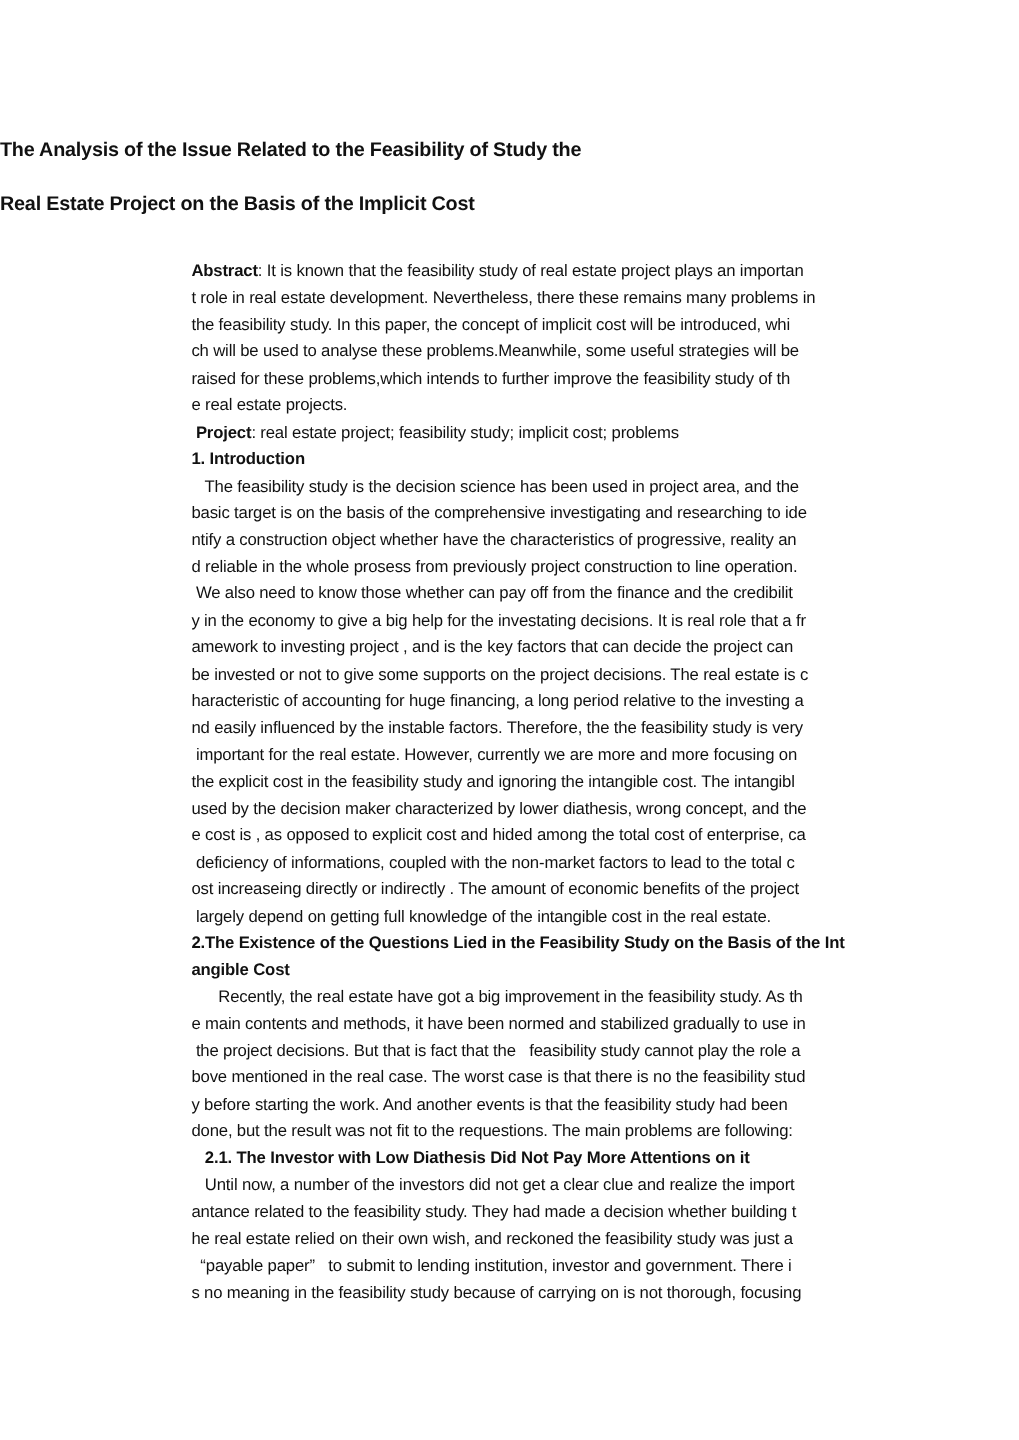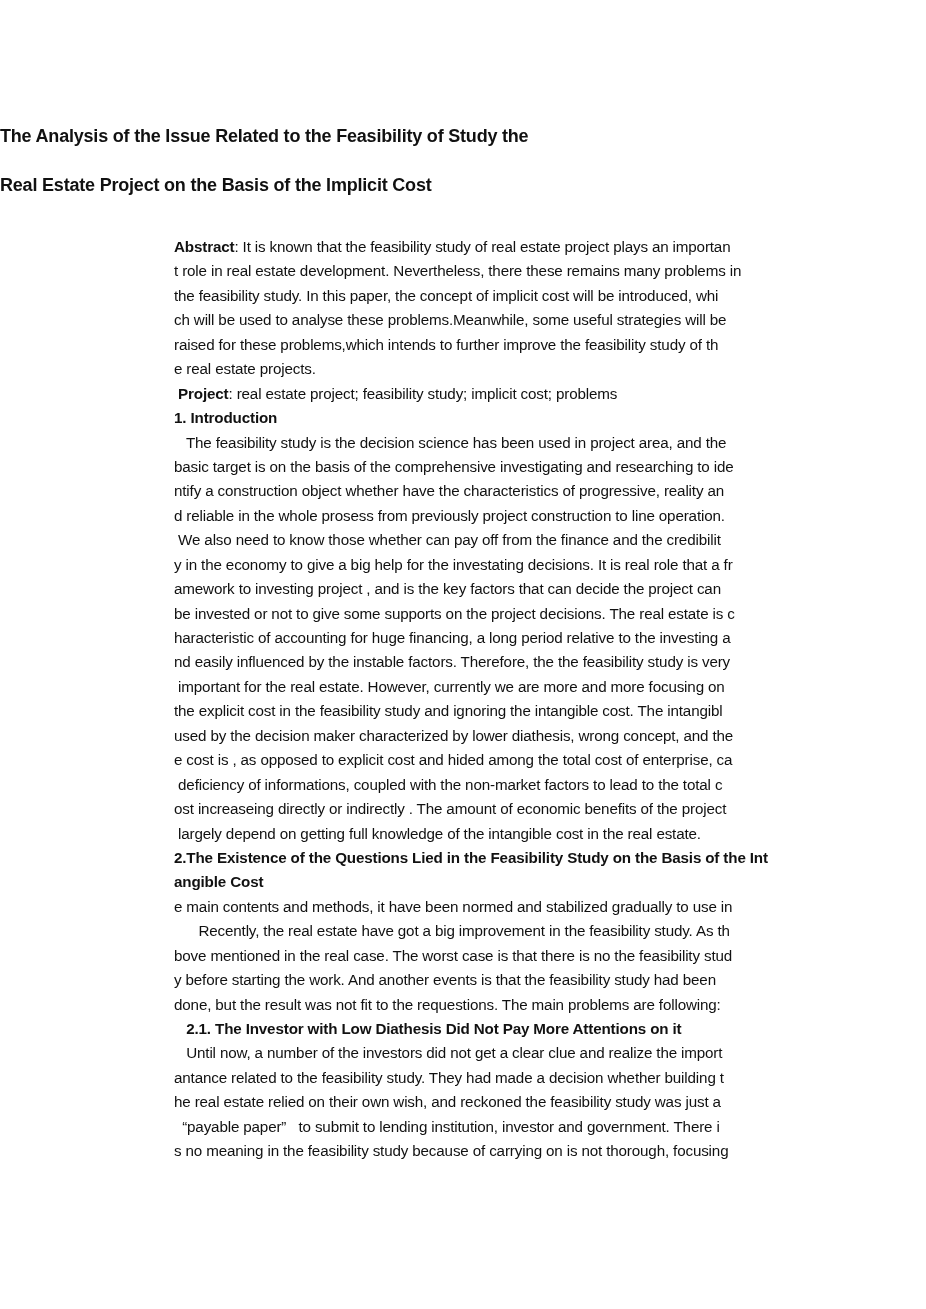--- a/index.html
+++ b/index.html
@@ -82,22 +82,23 @@
       <span class="line">used by the decision maker characterized by lower diathesis, wrong concept, and the</span>
       <span class="line">e cost is , as opposed to explicit cost and hided among the total cost of enterprise, ca</span>
       <span class="line"> deficiency of informations, coupled with the non-market factors to lead to the total c</span>
       <span class="line">ost increaseing directly or indirectly . The amount of economic benefits of the project</span>
       <span class="line"> largely depend on getting full knowledge of the intangible cost in the real estate.</span>
     </div>
 
     <span class="line b">2.The Existence of the Questions Lied in the Feasibility Study on the Basis of the Int</span>
     <span class="line b">angible Cost</span>
     <div>
+      <span class="line">      Recently, the real estate have got a big improvement in the feasibility study. As th</span>
       <span class="line">e main contents and methods, it have been normed and stabilized gradually to use in</span>
-      <span class="line">      Recently, the real estate have got a big improvement in the feasibility study. As th</span>
+      <span class="line"> the project decisions. But that is fact that the   feasibility study cannot play the role a</span>
       <span class="line">bove mentioned in the real case. The worst case is that there is no the feasibility stud</span>
       <span class="line">y before starting the work. And another events is that the feasibility study had been</span>
       <span class="line">done, but the result was not fit to the requestions. The main problems are following:</span>
     </div>
 
     <span class="line b">   2.1. The Investor with Low Diathesis Did Not Pay More Attentions on it</span>
     <div>
       <span class="line">   Until now, a number of the investors did not get a clear clue and realize the import</span>
       <span class="line">antance related to the feasibility study. They had made a decision whether building t</span>
       <span class="line">he real estate relied on their own wish, and reckoned the feasibility study was just a</span>

